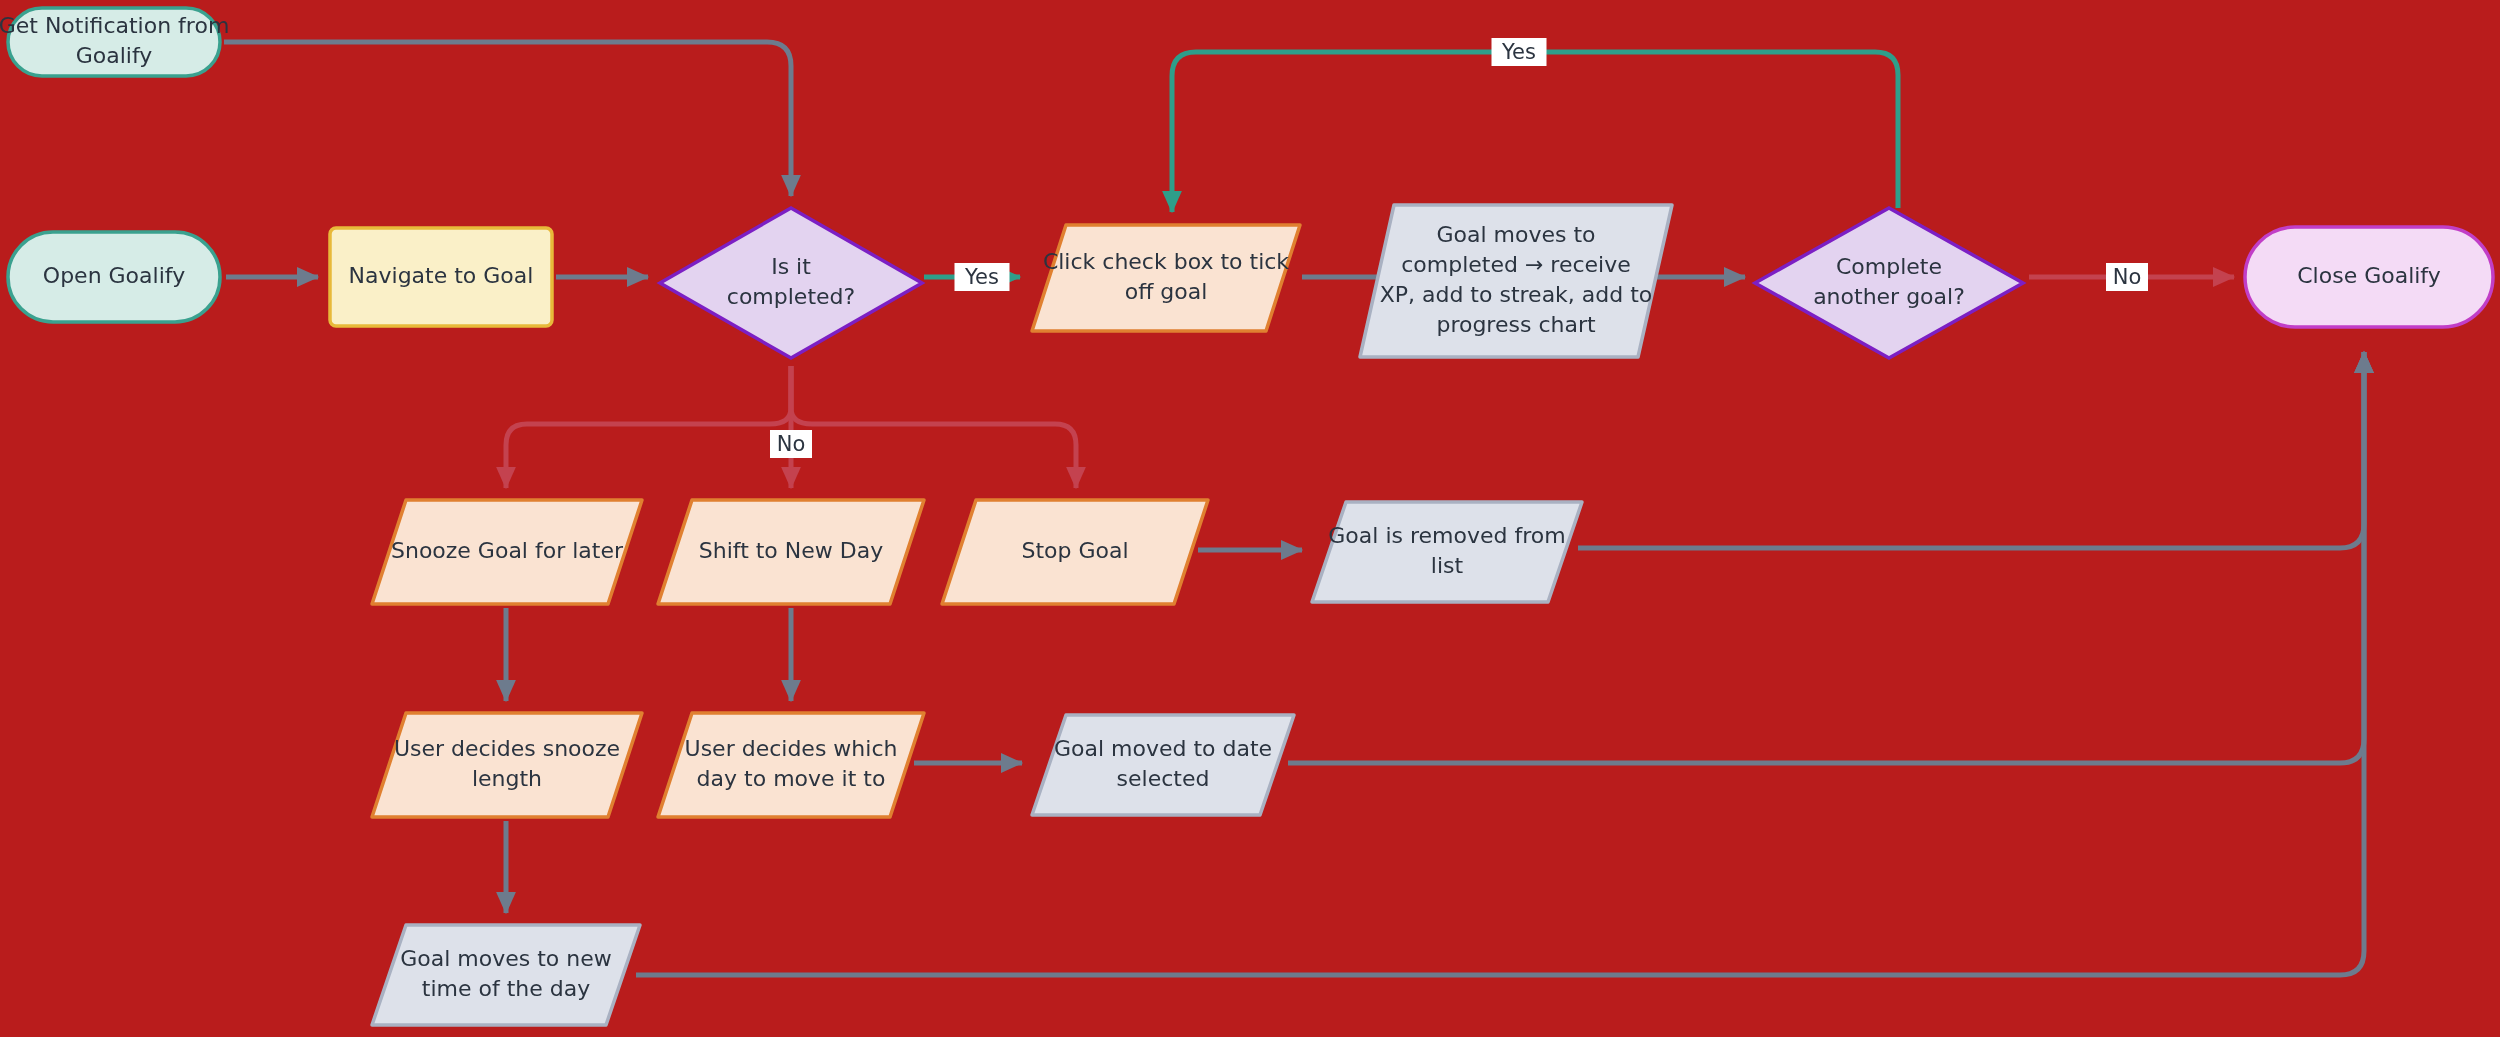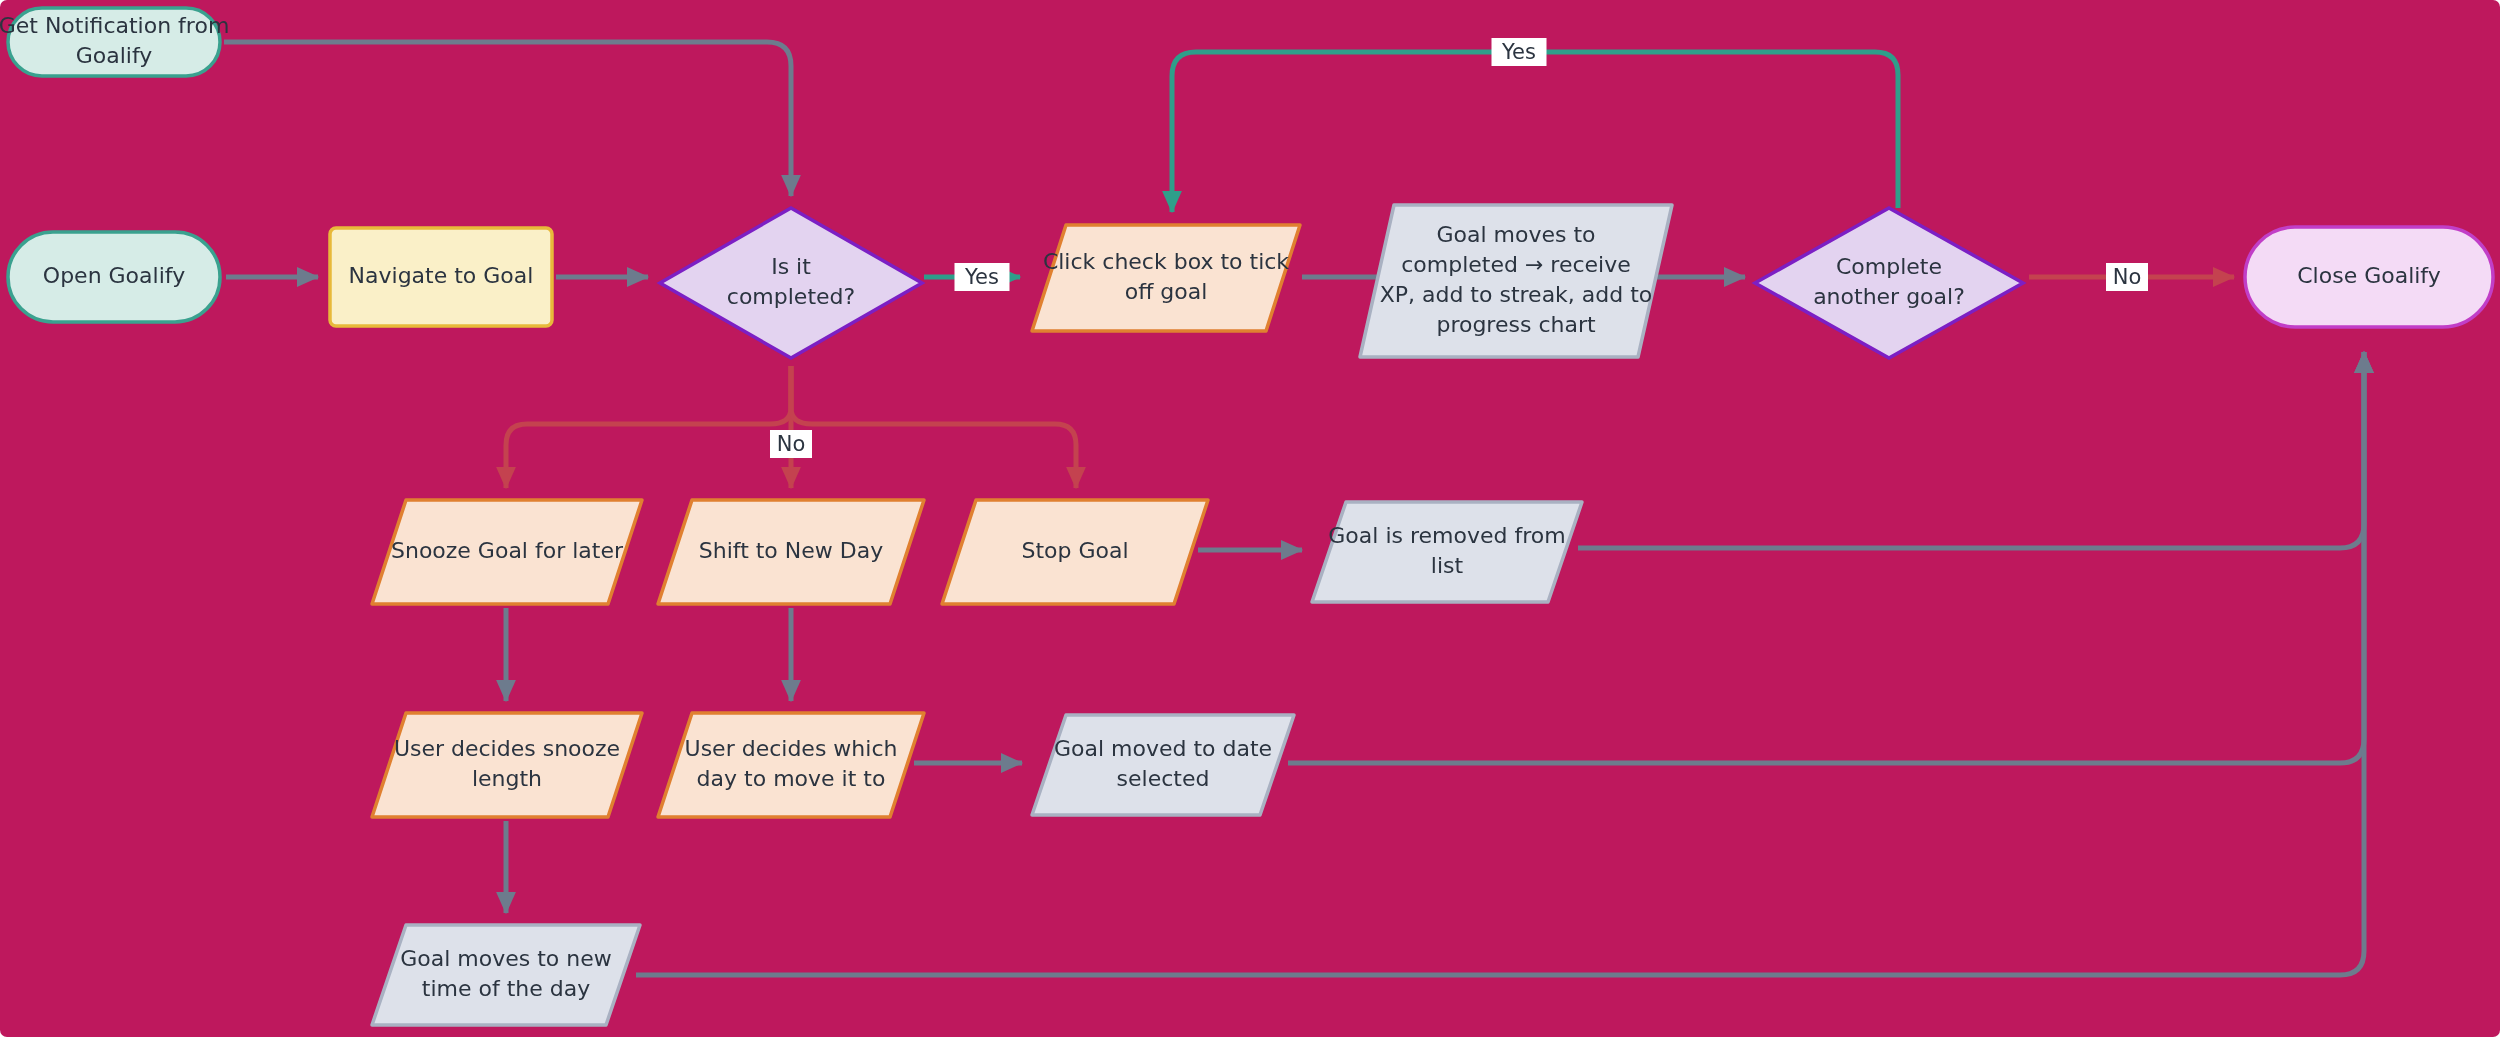--- a/index.html
+++ b/index.html
@@ -1,17 +1,17 @@
 <!DOCTYPE html>
 <html><head>
 <meta charset="utf-8">
 <style>
   html,body{margin:0;padding:0;background:#ffffff;}
   body{width:2500px;height:1037px;font-family:"DejaVu Sans",sans-serif;}
-  #stage{position:relative;width:2500px;height:1037px;overflow:hidden;background:#be185d;border-radius:7px;}
+  #stage{position:relative;width:2500px;height:1037px;overflow:hidden;background:#b91c1c;}
   svg{position:absolute;left:0;top:0;width:2500px;height:1037px;}
   text{font-family:"DejaVu Sans",sans-serif;fill:#2b3440;}
   .nodelabel{font-size:22px;text-anchor:middle;dominant-baseline:middle;}
   .edgelabel{font-size:21px;text-anchor:middle;dominant-baseline:middle;}
   .edge{fill:none;stroke-width:5;stroke-linecap:butt;stroke-linejoin:round;}
   .shape{stroke-width:3.5;}
 </style>
 </head>
 <body>
 

